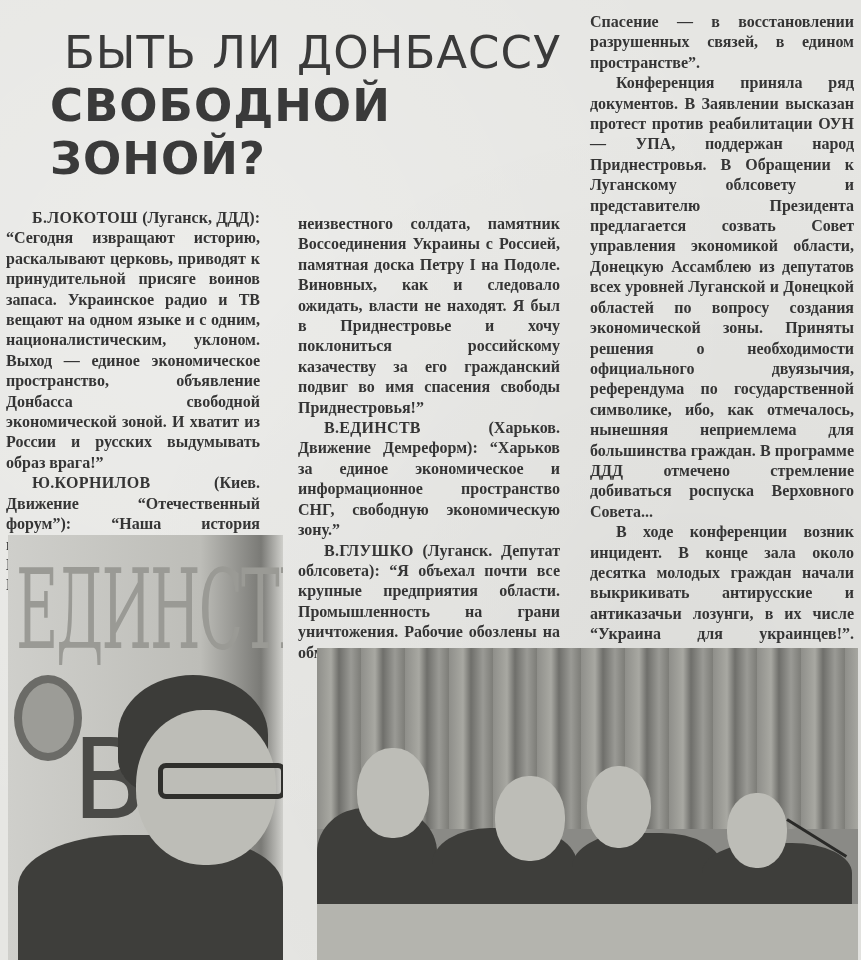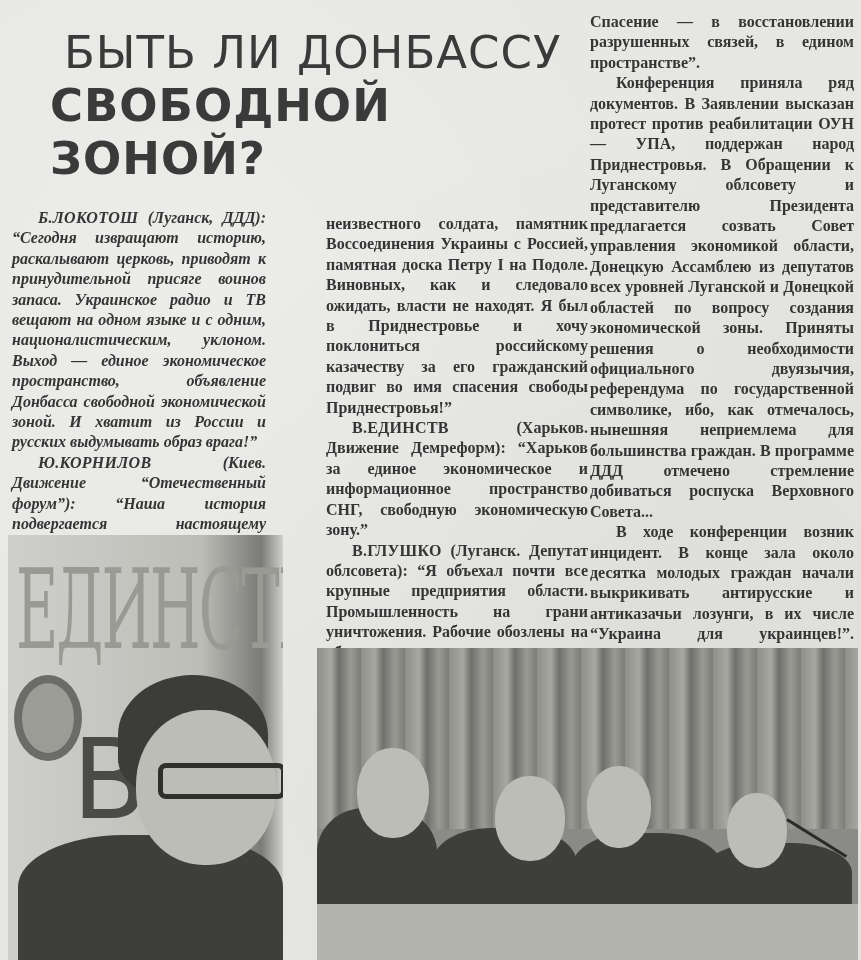--- a/index.html
+++ b/index.html
@@ -15,22 +15,22 @@
             color:#3a3a3a;font-size:45px;line-height:53px;letter-spacing:1px;margin:12px;}
   .headline .l1{display:block;padding-left:14px;}
   .headline .l2{display:block;word-spacing:22px;font-weight:bold;}
   .lead{position:absolute;left:26px;top:106px;width:514px;margin:0;
         font-weight:bold;font-size:19.5px;line-height:21.6px;text-align:justify;
         text-indent:34px;color:#2e2e2e;}
   .col{position:absolute;font-size:16px;line-height:20.4px;text-align:justify;
        font-weight:bold;color:#353535;}
   .col p{margin:0;text-indent:26px;}
   .col p.noind{text-indent:0;}
-  .col1{left:12px;top:208px;width:254px;font-style:italic;}
-  .col2{left:298px;top:214px;width:262px;margin-left:28px;}
+  .col1{left:6px;top:208px;width:254px;}
+  .col2{left:298px;top:214px;width:262px;}
   .col3{left:590px;top:12px;width:264px;}
   .spk{letter-spacing:.3px;}
   .sig{text-align:right;letter-spacing:.5px;}
   .caption{font-style:italic;font-weight:normal;text-indent:20px;}
   .credit{font-style:italic;font-weight:normal;text-align:right;}
   .photo{position:absolute;overflow:hidden;}
   .photo-left{left:8px;top:535px;width:275px;height:425px;
     background:linear-gradient(90deg,#cfcfcb 0%,#bdbdb8 70%,#7a7a76 92%,#cfcfcb 100%);}
   .photo-right{left:317px;top:648px;width:541px;height:312px;background:#8a8a86;}
   .curtain{position:absolute;left:0;top:0;width:100%;height:58%;

